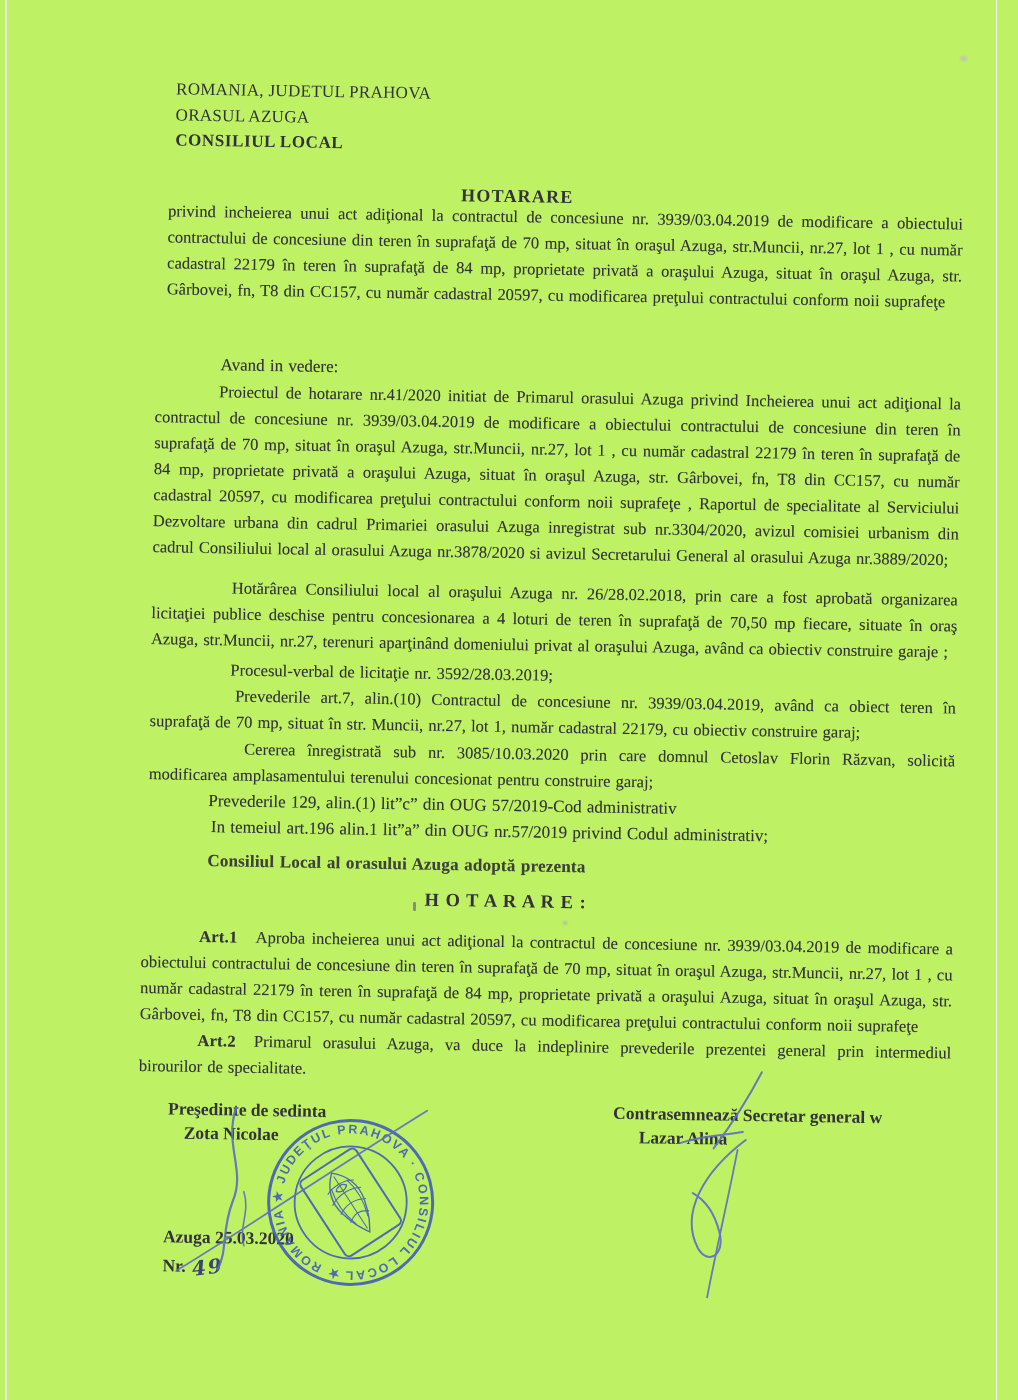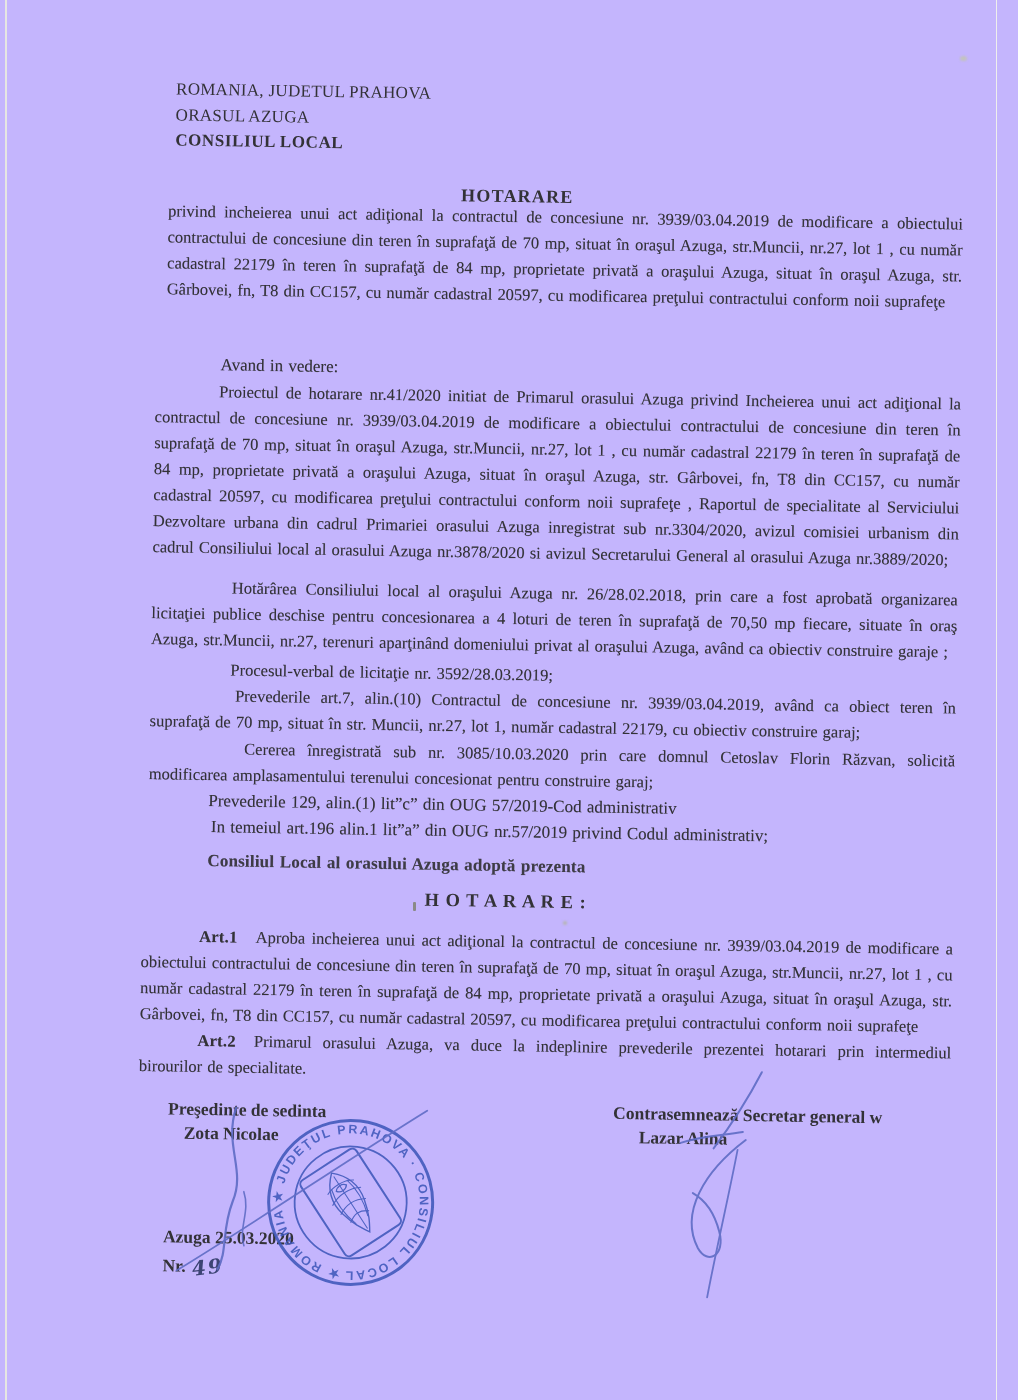--- a/index.html
+++ b/index.html
@@ -1,18 +1,18 @@
 <!DOCTYPE html>
 <html><head>
 <meta charset="utf-8">
 <style>
   html,body{margin:0;padding:0;background:#e9e9e6;}
   #page{
     position:relative;width:1018px;height:1400px;margin:0 auto;
-    background:#c4b5fd;overflow:hidden;
+    background:#bef264;overflow:hidden;
     font-family:"Liberation Serif", serif;color:#333237;
   }
   .scan-edge{position:absolute;background:#e6e6e2;}
   #edge-left{left:5px;top:0;width:2px;height:1400px;}
   #edge-right{left:996px;top:0;width:1px;height:1400px;background:#efefec;}
   .speck{position:absolute;border-radius:50%;}
 
   .sheet{position:absolute;left:0;top:0;width:1018px;height:1400px;
          transform:rotate(0.95deg);transform-origin:509px 700px;}
 
@@ -100,21 +100,21 @@
 
     <p id="legal-0" class="abs txt">Prevederile 129, alin.(1) lit”c” din OUG 57/2019-Cod administrativ</p>
     <p id="legal-1" class="abs txt">In temeiul art.196 alin.1 lit”a” din OUG nr.57/2019 privind Codul administrativ;</p>
 
     <p id="adopt-line" class="abs txt">Consiliul Local al orasului Azuga adoptă prezenta</p>
 
     <div id="decision-heading" class="abs">H O T A R A R E :</div>
 
     <div id="articles-flow" class="abs">
       <p class="txt just article"><b>Art.1</b><span>Aproba  incheierea unui act adiţional la contractul de concesiune nr. 3939/03.04.2019 de modificare a obiectului contractului de concesiune din teren în suprafaţă de 70 mp, situat în oraşul Azuga, str.Muncii, nr.27, lot 1 , cu număr cadastral 22179 în teren în suprafaţă de 84 mp, proprietate privată a oraşului Azuga, situat în oraşul Azuga, str. Gârbovei, fn, T8 din CC157, cu număr cadastral 20597, cu modificarea preţului contractului conform noii suprafeţe</span></p>
-      <p class="txt just article"><b>Art.2</b><span>Primarul orasului Azuga, va duce la indeplinire prevederile prezentei hotarari prin intermediul birourilor de specialitate.</span></p>
+      <p class="txt just article"><b>Art.2</b><span>Primarul orasului Azuga, va duce la indeplinire prevederile prezentei general prin intermediul birourilor de specialitate.</span></p>
     </div>
 
     <div id="sig-left" class="abs">
       <div class="sig-role">Preşedinte de sedinta</div>
       <div class="sig-name">Zota Nicolae</div>
     </div>
 
     <div id="sig-right" class="abs">
       <div class="sig-role">Contrasemnează  Secretar general w</div>
       <div class="sig-name">Lazar Alina</div>

